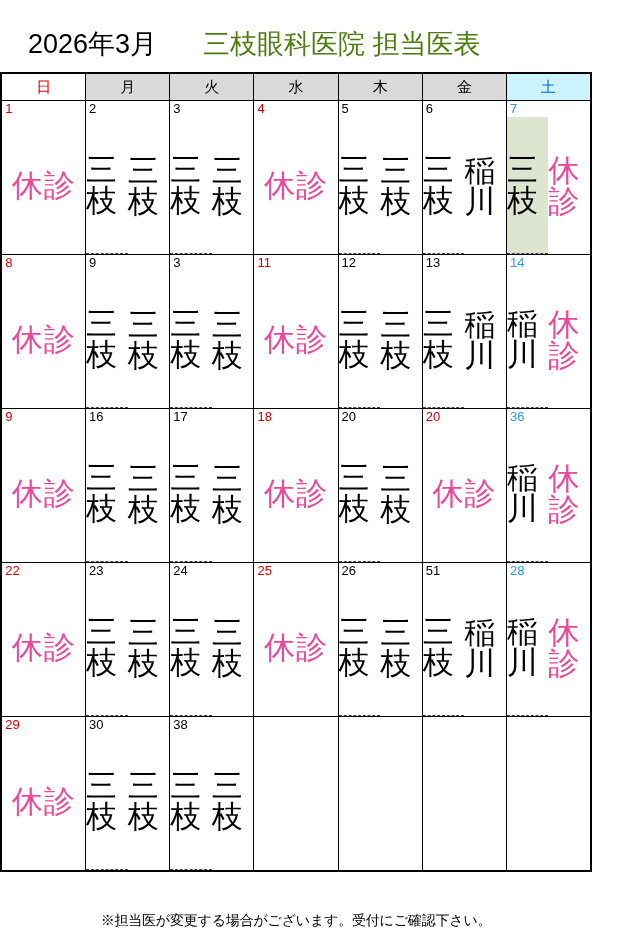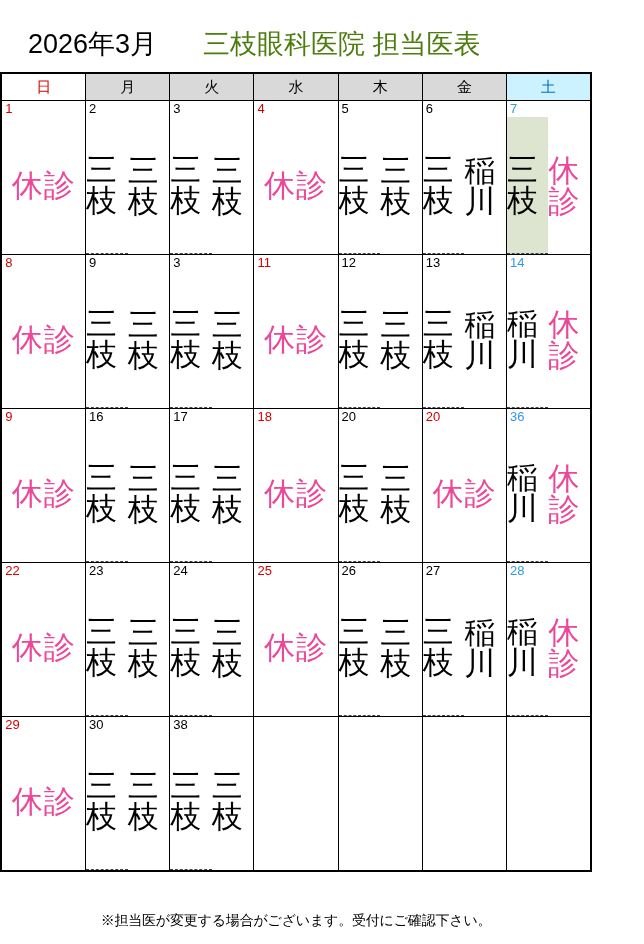--- a/index.html
+++ b/index.html
@@ -321,21 +321,21 @@
             </div>
           </td>
           <td class="day">
             <div class="daynum">26</div>
             <div class="slots">
               <div class="slot first divider">三枝</div>
               <div class="slot">三枝</div>
             </div>
           </td>
           <td class="day">
-            <div class="daynum">27</div>
+            <div class="daynum">51</div>
             <div class="slots">
               <div class="slot first divider">三枝</div>
               <div class="slot">稲川</div>
             </div>
           </td>
           <td class="day">
             <div class="daynum blue">28</div>
             <div class="slots">
               <div class="slot first divider">稲川</div>
               <div class="slot closed">休診</div>

